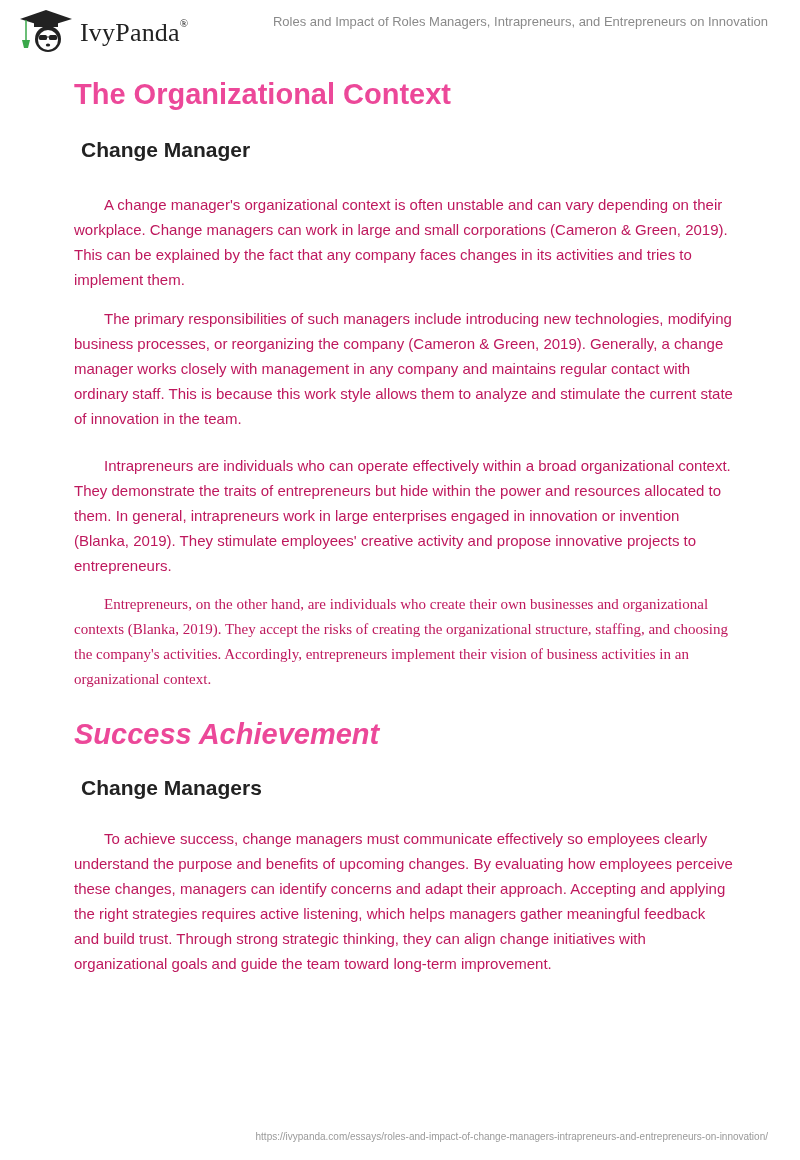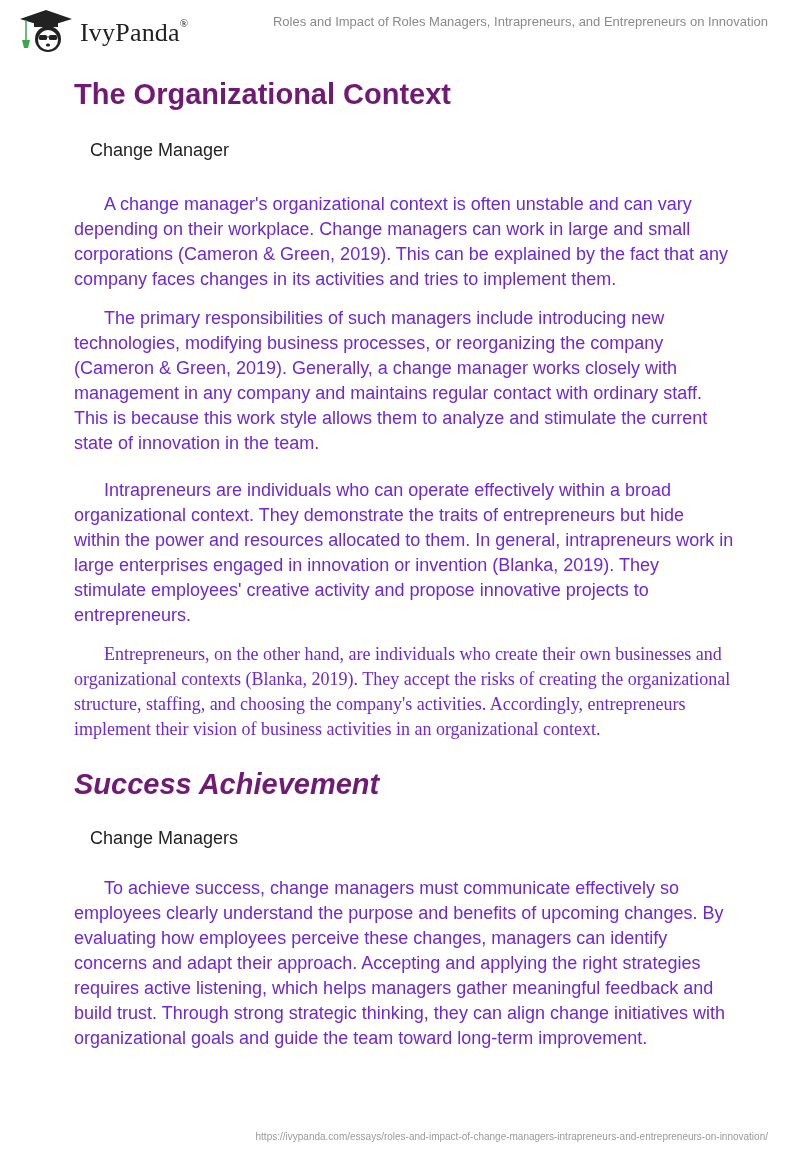--- a/index.html
+++ b/index.html
@@ -20,27 +20,27 @@
   }
   .logo-text sup { font-size: 11px; position: relative; top: -4px; }
   .doc-title {
     position: absolute; right: 32px; top: 14px; font-size: 13px; color: #8a8a8a;
     white-space: nowrap;
   }
   .content {
     position: absolute; left: 74px; top: 70px; width: 660px;
   }
   h1 {
-    font-size: 29px; font-weight: bold; margin: 0; line-height: 40px; color: #701a75;
+    font-size: 29px; font-weight: bold; margin: 0; line-height: 40px; color: #ec4899;
   }
   h2 {
-    font-size: 18px; font-weight: normal; margin: 16px; line-height: 32px; color: #222;
+    font-size: 21px; font-weight: bold; margin: 7px; line-height: 32px; color: #222;
   }
   p {
-    font-size: 18px; line-height: 25px; margin: 0; text-indent: 30px; color: #6d28d9;
+    font-size: 15px; line-height: 25px; margin: 0; text-indent: 30px; color: #be185d;
   }
   .footer-url {
     position: absolute; right: 32px; top: 1131px; font-size: 10px; color: #9a9a9a;
     white-space: nowrap;
   }
 </style>
 </head>
 <body>
 
 <div class="header">

